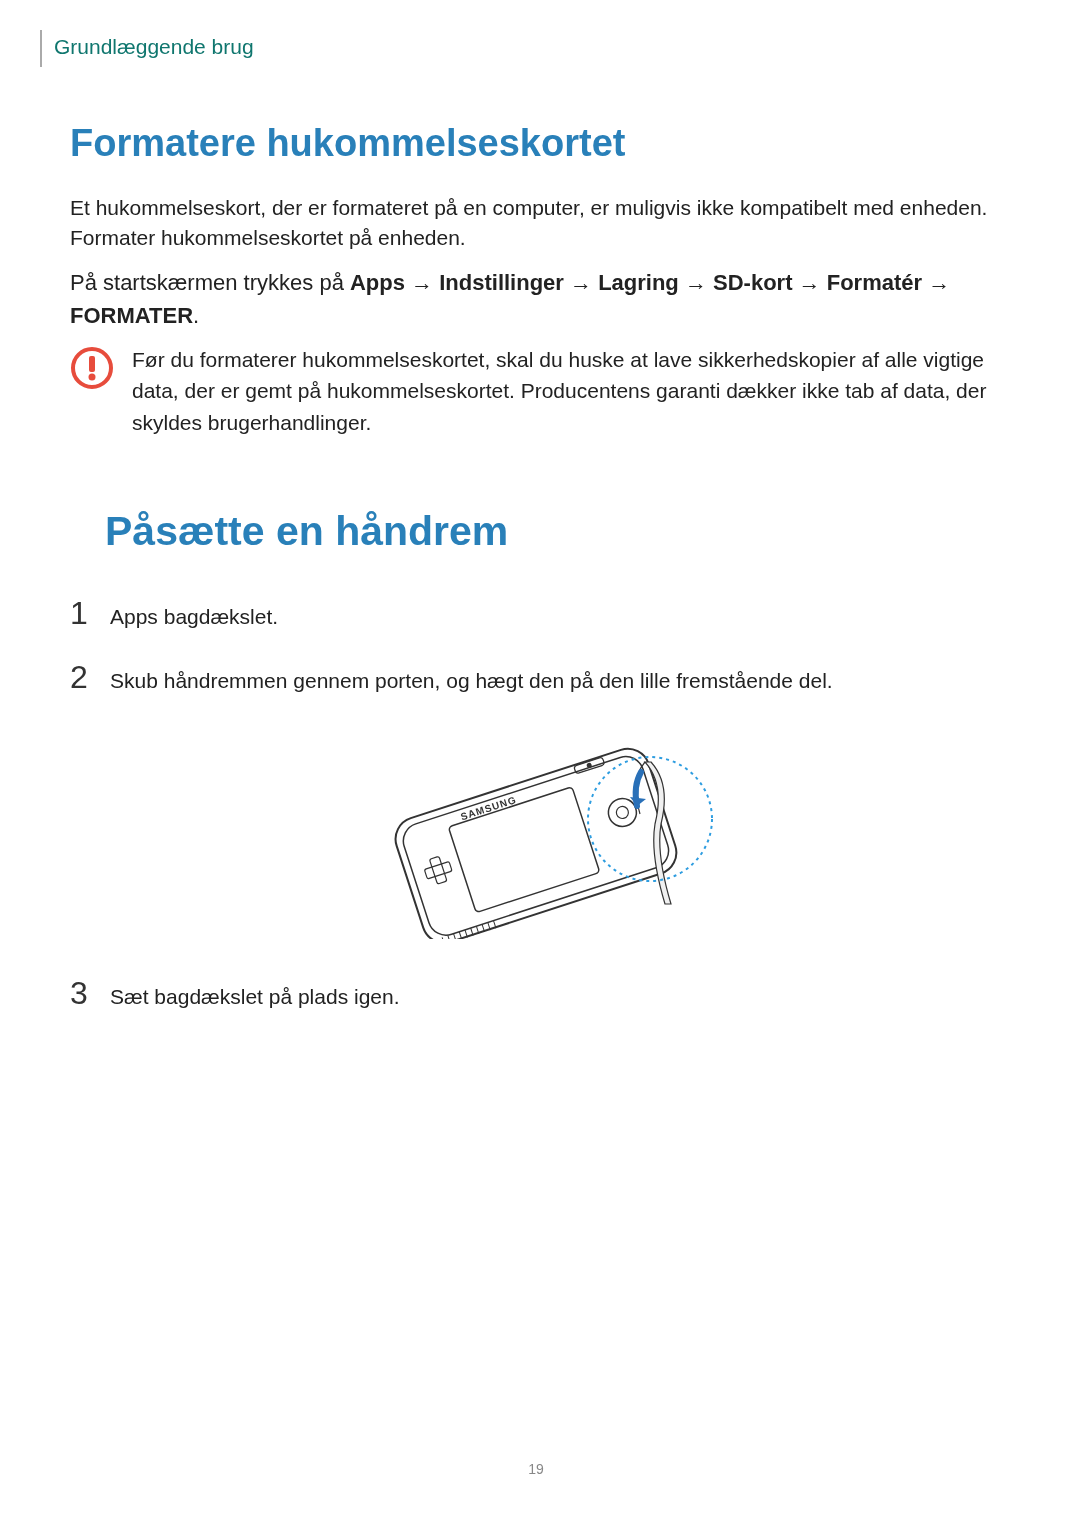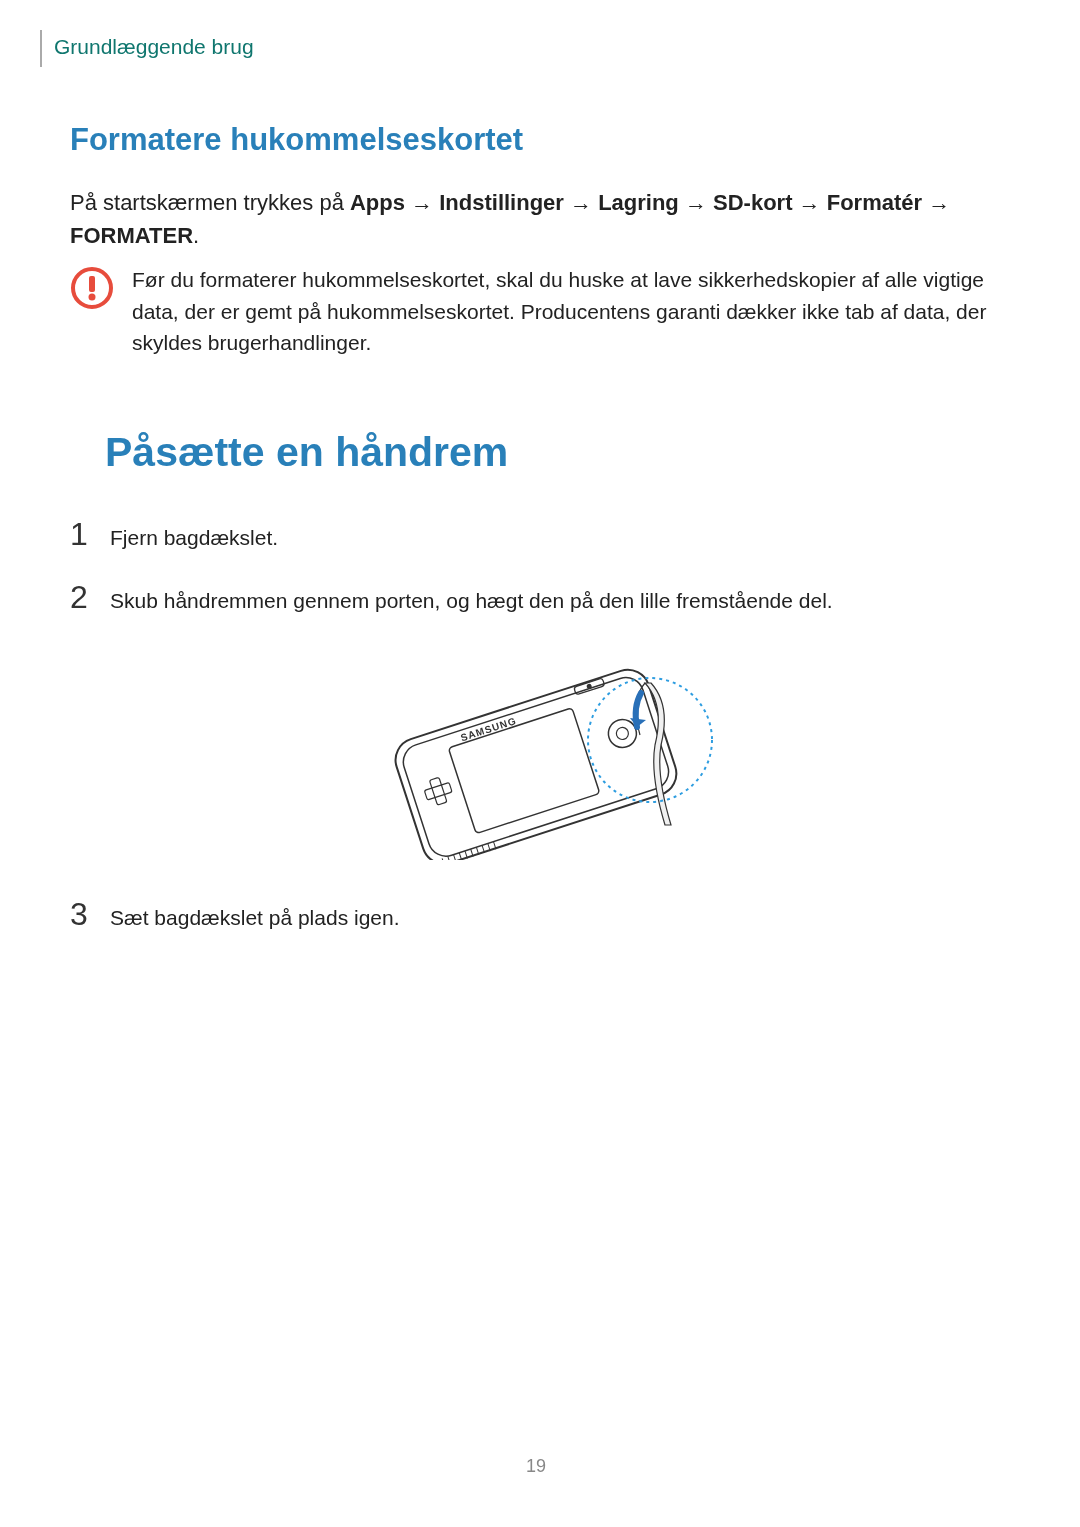--- a/index.html
+++ b/index.html
@@ -27,21 +27,21 @@
       padding-bottom: 8px;
       margin-top: -10px;
     }
     .header-text {
       font-size: 21px;
       color: #0f766e;
       font-weight: 400;
     }
     .section-heading {
       color: #2980b9;
-      font-size: 31px;
+      font-size: 38px;
       font-weight: 600;
       margin-bottom: 28px;
     }
     .body-text {
       font-size: 21px;
       line-height: 1.45;
       margin-bottom: 12px;
       color: #222;
     }
     .body-text-instruction {
@@ -112,53 +112,54 @@
     .illustration {
       width: 390px;
       height: 215px;
     }
     .page-number {
       position: absolute;
       bottom: 50px;
       left: 0;
       right: 8px;
       text-align: center;
-      font-size: 18px;
+      font-size: 14px;
       color: #888;
     }
   </style>
 </head>
 <body>
 
 <div class="page-container">
   <div class="header-section">
     <div class="header-text">Grundlæggende brug</div>
   </div>
 
   <h2 class="section-heading">Formatere hukommelseskortet</h2>
 
+  <p class="body-text">Et hukommelseskort, der er formateret på en computer, er muligvis ikke kompatibelt med enheden. Formater hukommelseskortet på enheden.</p>
 
   <p class="body-text-instruction">
     <span>På startskærmen trykkes på </span><span class="bold">Apps</span><span class="arrow"> → </span><span class="bold">Indstillinger</span><span class="arrow"> → </span><span class="bold">Lagring</span><span class="arrow"> → </span><span class="bold">SD-kort</span><span class="arrow"> → </span><span class="bold">Formatér</span><span class="arrow"> → </span><span class="bold">FORMATER</span><span>.</span>
   </p>
 
   <div class="warning-block">
     <svg class="warning-icon" viewBox="0 0 44 44">
       <circle cx="22" cy="22" r="19" fill="none" stroke="#e74c3c" stroke-width="4"></circle>
       <rect x="19" y="10" width="6" height="16" rx="2" fill="#e74c3c"></rect>
       <circle cx="22" cy="31" r="3.5" fill="#e74c3c"></circle>
     </svg>
     <div class="warning-text">Før du formaterer hukommelseskortet, skal du huske at lave sikkerhedskopier af alle vigtige data, der er gemt på hukommelseskortet. Producentens garanti dækker ikke tab af data, der skyldes brugerhandlinger.</div>
   </div>
 
   <h1 class="main-heading">Påsætte en håndrem</h1>
 
   <div class="step-row">
     <div class="step-number">1</div>
-    <div class="step-text">Fjern bagdækslet.</div>
+    <div class="step-text">Apps bagdækslet.</div>
   </div>
 
   <div class="step-row">
     <div class="step-number">2</div>
     <div class="step-text">Skub håndremmen gennem porten, og hægt den på den lille fremstående del.</div>
   </div>
 
   <div class="illustration-container">
     <svg class="illustration" viewBox="0 0 390 215">
 

